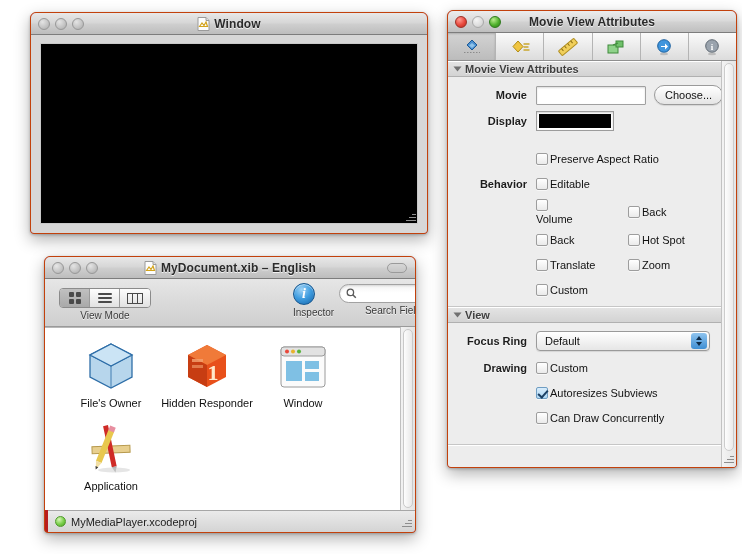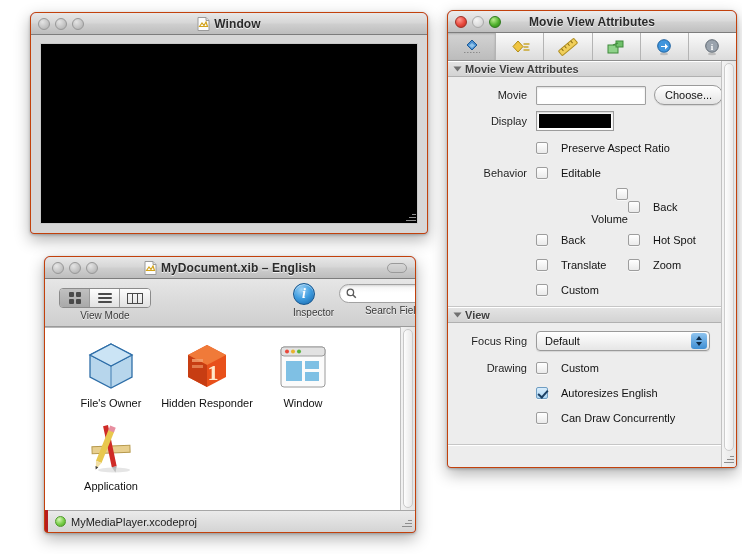--- a/index.html
+++ b/index.html
@@ -210,21 +210,21 @@
     border-top:1px solid #ffffff;
     border-bottom:1px solid #b0b0b0;
     font-size:11px; font-weight:bold; color:#404040;
     text-shadow: 0 1px 0 rgba(255,255,255,0.7);
   }
   .tri { width:0;height:0;border-left:5px solid #707070;border-top:4px solid transparent;border-bottom:4px solid transparent; transform: rotate(90deg); }
 
   .row { display:flex; align-items:center; min-height:20px; }
   .rlabel {
     width: 88px; text-align:right; padding-right:9px;
-    font-size:11px; font-weight:normal; color:#1d1d1d;
+    font-size:11px; font-weight:bold; color:#1d1d1d;
     text-shadow: 0 1px 0 rgba(255,255,255,0.65);
   }
   .textfield {
     height:19px; border:1px solid #a0a0a0; background:#fff;
     box-shadow: inset 0 1px 2px rgba(0,0,0,0.14);
     border-radius:1px;
   }
   .btn {
     height:20px; padding: 0 10px;
     border:1px solid #9a9a9a; border-radius:10px;
@@ -232,21 +232,21 @@
     font-size:11px; color:#111;
     display:flex;align-items:center;justify-content:center;
     box-shadow: 0 1px 1px rgba(0,0,0,0.10);
   }
   .colorwell {
     width:78px;height:20px;
     border:1px solid #9c9c9c; background:#fff; padding:2px;
     box-shadow: inset 0 1px 2px rgba(0,0,0,0.18);
   }
   .colorwell i { display:block; width:100%; height:100%; background:#000; }
-  .cbrow { display:flex; align-items:flex-end; gap:13px; font-size:11px; color:#111; }
+  .cbrow { display:flex; align-items:flex-start; gap:2px; font-size:11px; color:#111; }
   .cb {
     width:12px;height:12px;border-radius:2px;
     border:1px solid #9d9d9d;
     background: linear-gradient(to bottom,#ffffff,#eaeaea);
     box-shadow: 0 1px 0 rgba(255,255,255,0.6);
     position:relative; flex:none;
   }
   .cb.checked {
     background: linear-gradient(to bottom,#d8ecfb,#aed7f4);
     border-color:#6f9dc2;
@@ -548,21 +548,21 @@
       </div>
 
       <div style="padding:8px 0 6px 0;">
 
         <div class="row" style="margin-bottom:6px;">
           <div class="rlabel">Movie</div>
           <div class="textfield" style="width:110px;"></div>
           <div class="btn" style="margin-left:8px;">Choose...</div>
         </div>
 
-        <div class="row" style="margin-bottom:7px;">
+        <div class="row" style="margin-bottom:18px;">
           <div class="rlabel">Display</div>
           <div class="colorwell">
               <i></i>
             </div>
         </div>
 
         <div class="row" style="margin-bottom:5px;">
           <div class="rlabel"></div>
           <label class="cbrow">
             <span class="cb"></span>
@@ -648,21 +648,21 @@
           <label class="cbrow">
             <span class="cb"></span>
             <span>Custom</span>
           </label>
         </div>
 
         <div class="row" style="margin-bottom:5px;">
           <div class="rlabel"></div>
           <label class="cbrow">
             <span class="cb checked"></span>
-            <span>Autoresizes English</span>
+            <span>Autoresizes Subviews</span>
           </label>
         </div>
 
         <div class="row">
           <div class="rlabel"></div>
           <label class="cbrow">
             <span class="cb"></span>
             <span>Can Draw Concurrently</span>
           </label>
         </div>

